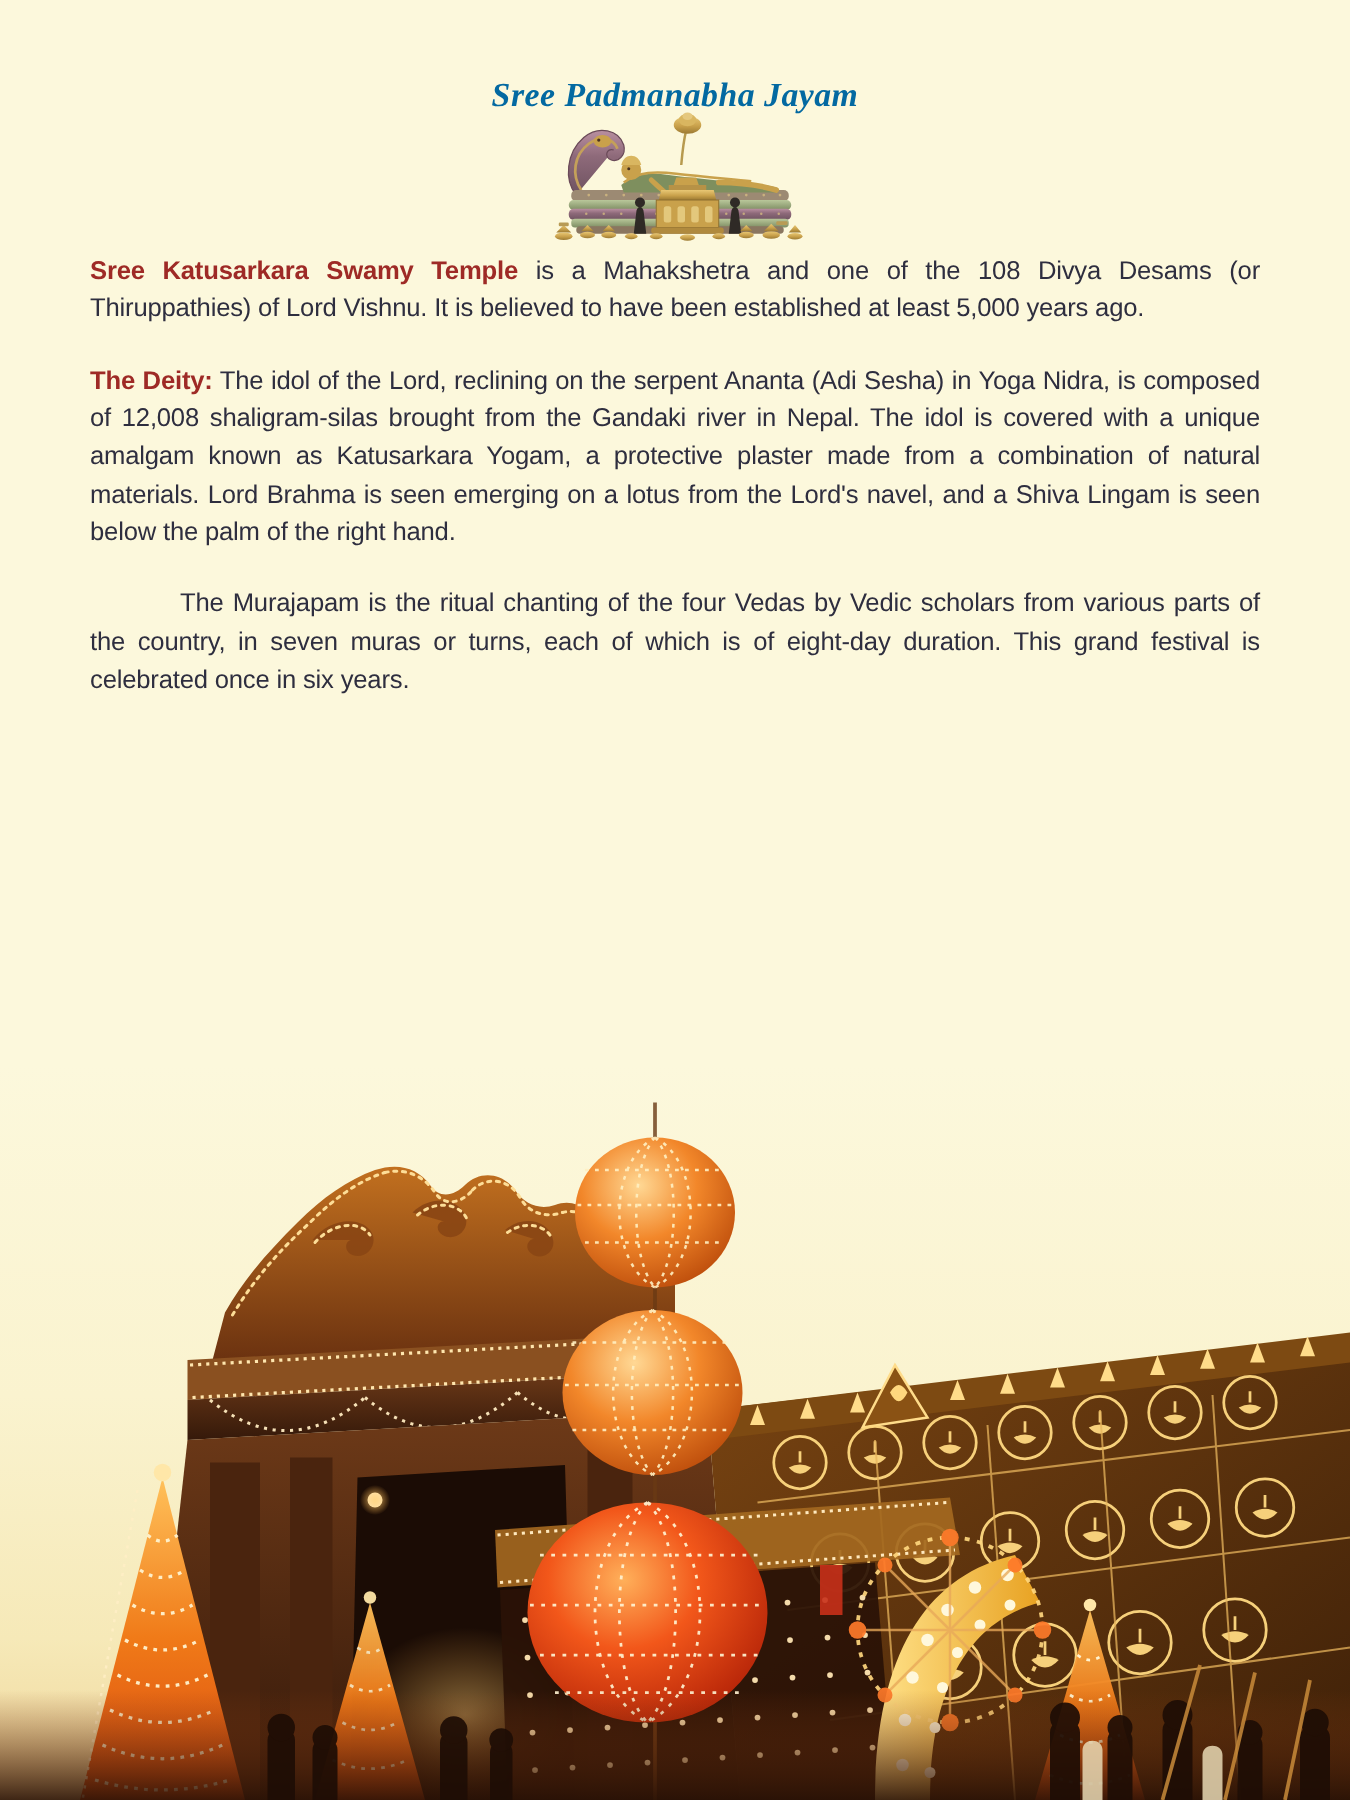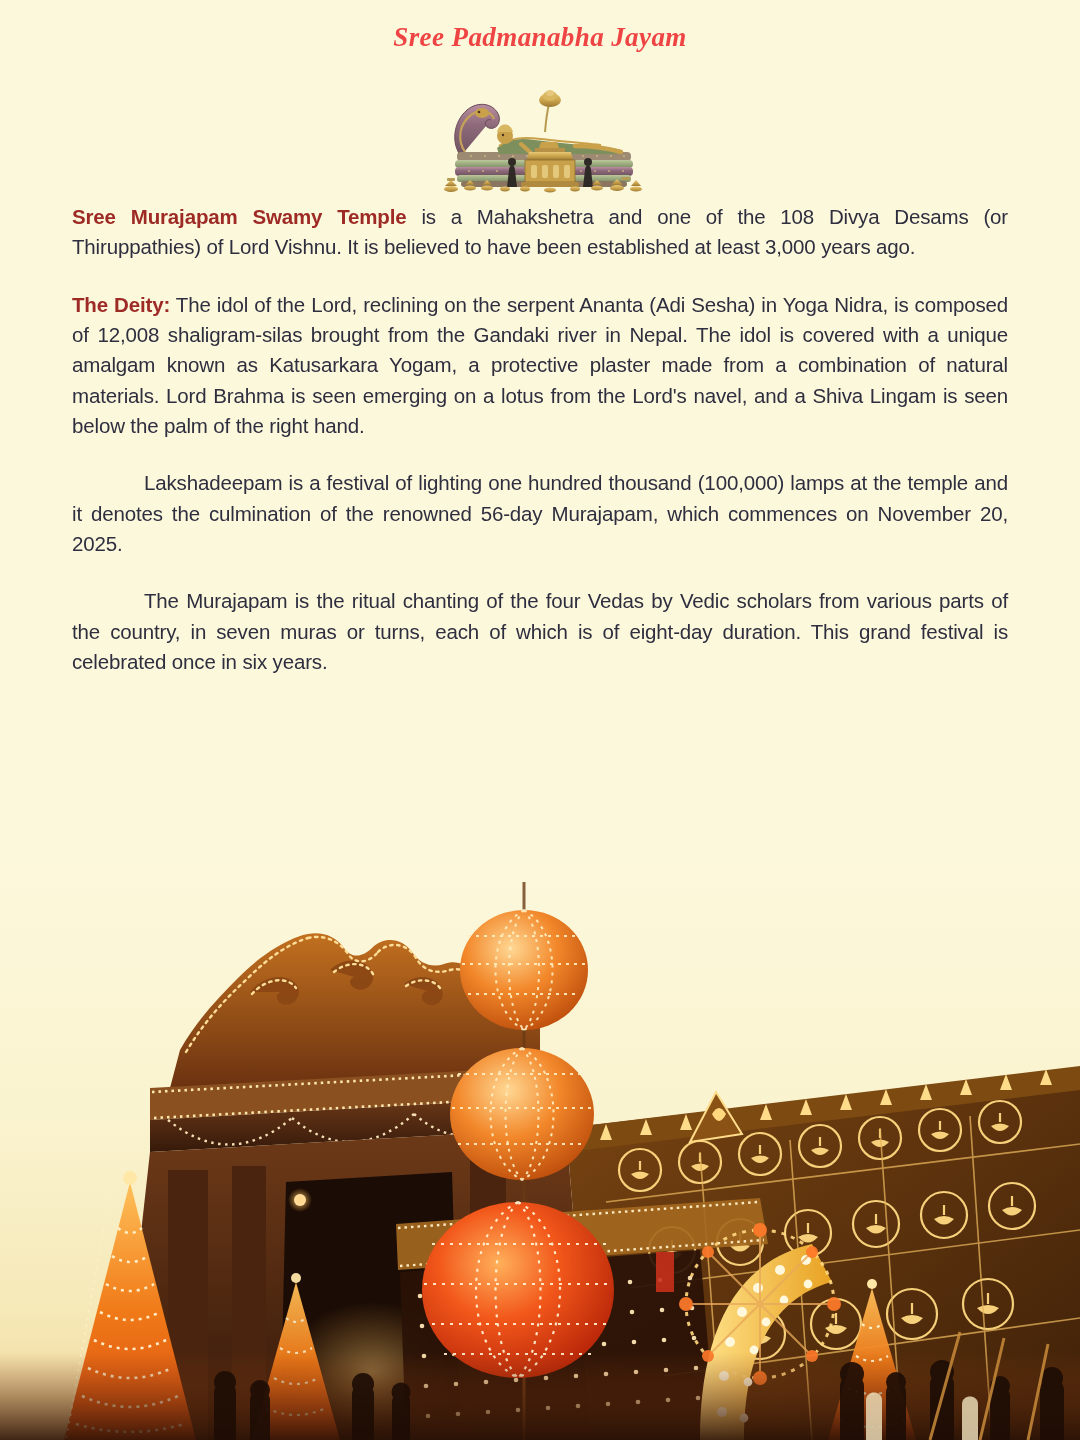--- a/index.html
+++ b/index.html
@@ -24,27 +24,27 @@
 
   
   .header {
     position: absolute;
     top: 0; left: 0; right: 0;
     height: 200px;
     text-align: center;
   }
   .doc-title {
     margin: 0;
-    padding-top: 22px;
+    padding-top: 61px;
     font-family: "Liberation Serif", "DejaVu Serif", serif;
     font-style: italic;
     font-weight: 700;
     font-size: 27px;
     letter-spacing: 0.4px;
-    color: #ef4444;
+    color: #0369a1;
   }
 
   
   .emblem-wrap {
     position: absolute;
     top: 82px;
     left: 50%;
     transform: translateX(-50%);
     width: 230px;
     height: 112px;
@@ -220,30 +220,29 @@
           <rect x="22" y="96" width="8" height="3" rx="1"></rect>
           <rect x="196" y="95" width="9" height="3" rx="1"></rect>
         </g>
       </svg>
     </div>
   </div>
 
   <div class="content">
 
     <p class="para">
-      <span class="lead">Sree Murajapam Swamy Temple</span><span> is a Mahakshetra and one of the 108 Divya Desams (or Thiruppathies) of Lord Vishnu. It is believed to have been established at least  3,000 years ago.</span>
+      <span class="lead">Sree Katusarkara Swamy Temple</span><span> is a Mahakshetra and one of the 108 Divya Desams (or Thiruppathies) of Lord Vishnu. It is believed to have been established at least  5,000 years ago.</span>
     </p>
 
     <p class="para">
       <span class="lead">The Deity:</span><span>  The idol of the Lord, reclining on the serpent Ananta (Adi Sesha) in Yoga Nidra, is composed of 12,008 shaligram-silas brought from the Gandaki river in Nepal. The idol is covered with a unique amalgam known as Katusarkara Yogam, a protective plaster made from a combination of natural materials. Lord Brahma is seen emerging on a lotus from the Lord's navel, and a Shiva Lingam is seen below the palm of the right hand.</span>
     </p>
 
 
 
-    <p class="para indent">Lakshadeepam is a festival of lighting one hundred thousand (100,000) lamps at the temple and it denotes the culmination of the renowned 56-day Murajapam, which commences on November 20, 2025.</p>
 
     <p class="para indent">The Murajapam is the ritual chanting of the four Vedas by Vedic scholars from various parts  of the country, in seven muras or turns, each of which is of eight-day duration. This grand festival is celebrated once in six years.</p>
   </div>
 
   <div class="photo">
     <svg viewBox="0 0 1080 588" xmlns="http://www.w3.org/2000/svg" preserveAspectRatio="none">
       <defs>
         <linearGradient id="sky" x1="0" y1="0" x2="0" y2="1">
           <stop offset="0%" stop-color="#FCF8DC"></stop>
           <stop offset="45%" stop-color="#FAF3CF"></stop>

